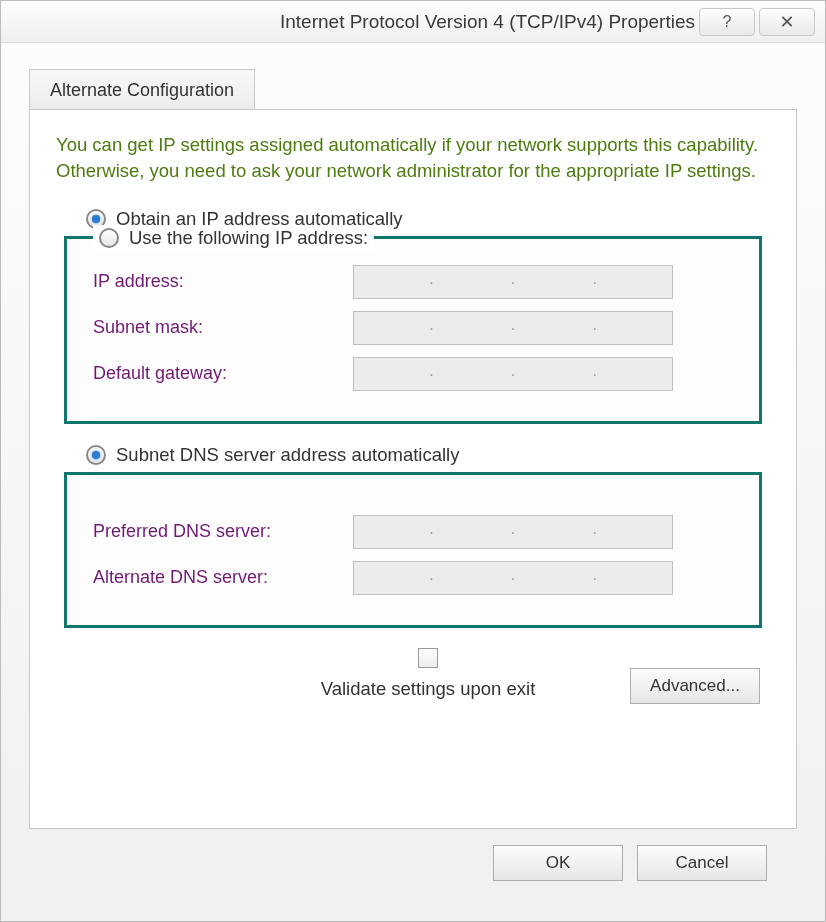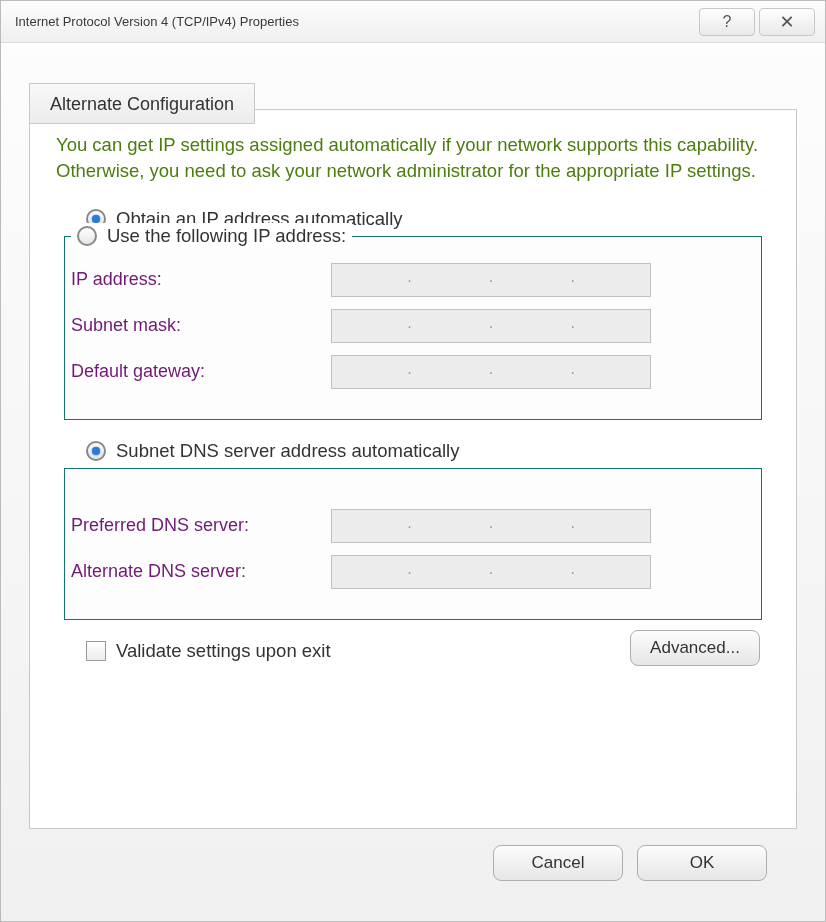--- a/index.html
+++ b/index.html
@@ -23,22 +23,23 @@
   .titlebar {
     height: 42px;
     background: linear-gradient(to bottom, #fdfdfd, #efefef);
     border-bottom: 1px solid #ddd;
     display: flex;
     align-items: center;
     padding: 0 10px 0 14px;
   }
   .titlebar-title {
     flex: 1;
-    font-size: 13px;
+    font-size: 19px;
     color: #3a3a3a;
+    text-align: right;
   }
   .win-btn {
     width: 56px;
     height: 28px;
     margin-left: 4px;
     border: 1px solid #c8c8c8;
     border-radius: 4px;
     background: linear-gradient(to bottom, #fefefe, #e9e9e9);
     display: flex;
     align-items: center;
@@ -66,21 +67,21 @@
     cursor: default;
     position: relative;
   }
   .tab.active {
     background: #fff;
     border-bottom: 1px solid #fff;
     z-index: 3;
   }
   .tab.inactive {
     background: linear-gradient(to bottom,#f8f8f8,#ececec);
-    top: 14px;
+    top: 0;
   }
   .tab-panel {
     border: 1px solid #c8c8c8;
     background: #fff;
     padding: 22px 26px 24px 26px;
     position: relative;
     z-index: 1;
     min-height: 720px;
   }
   .desc {
@@ -106,23 +107,23 @@
     background: linear-gradient(to bottom,#fff,#e6e6e6);
   }
   .radio.selected::after {
     content: "";
     width: 8px; height: 8px;
     border-radius: 50%;
     background: #2a7bd1;
     box-shadow: 0 0 2px #2a7bd1;
   }
   .group {
-    border: 1px solid #0f766e;
+    border: 3px solid #0f766e;
     margin: 0 8px 20px 8px;
-    padding: 14px 18px 18px 6px;
+    padding: 14px 18px 18px 26px;
     background: #fdfdfd;
     position: relative;
   }
   .group-with-top-radio {
     margin-top: -16px;
     padding-top: 28px;
   }
   .field-row {
     display: flex;
     align-items: center;
@@ -144,37 +145,38 @@
     color: #999;
     font-size: 16px;
   }
   .ip-input span.dot { padding: 0 2px 6px 2px; }
   .checkbox-row {
     display: flex;
     align-items: center;
     gap: 10px;
     margin: 16px 0 0 30px;
     font-size: 18.5px;
+    flex-direction: column;
   }
   .checkbox {
     width: 20px; height: 20px;
     border: 1px solid #999;
     background: linear-gradient(to bottom,#fff,#ececec);
   }
   .advanced-row {
     display: flex;
     justify-content: flex-end;
     margin-top: -32px;
     padding-right: 10px;
   }
   .btn {
     min-width: 130px;
     height: 36px;
     border: 1px solid #aeaeae;
-    border-radius: 8px;
+    border-radius: 0;
     background: linear-gradient(to bottom,#fcfcfc,#e6e6e6);
     font-size: 17px;
     color: #333;
     display: inline-flex;
     align-items: center;
     justify-content: center;
     padding: 0 16px;
     cursor: default;
   }
   .bottom-buttons {
@@ -301,21 +303,21 @@
       <div class="advanced-row">
         <div class="btn">
           <span>Advanced...</span>
         </div>
       </div>
 
     </div>
 
     <div class="bottom-buttons">
       <div class="btn">
+        <span>OK</span>
+      </div>
+      <div class="btn">
         <span>Cancel</span>
-      </div>
-      <div class="btn">
-        <span>OK</span>
       </div>
     </div>
 
   </div>
 </div>
 
 </body></html>

